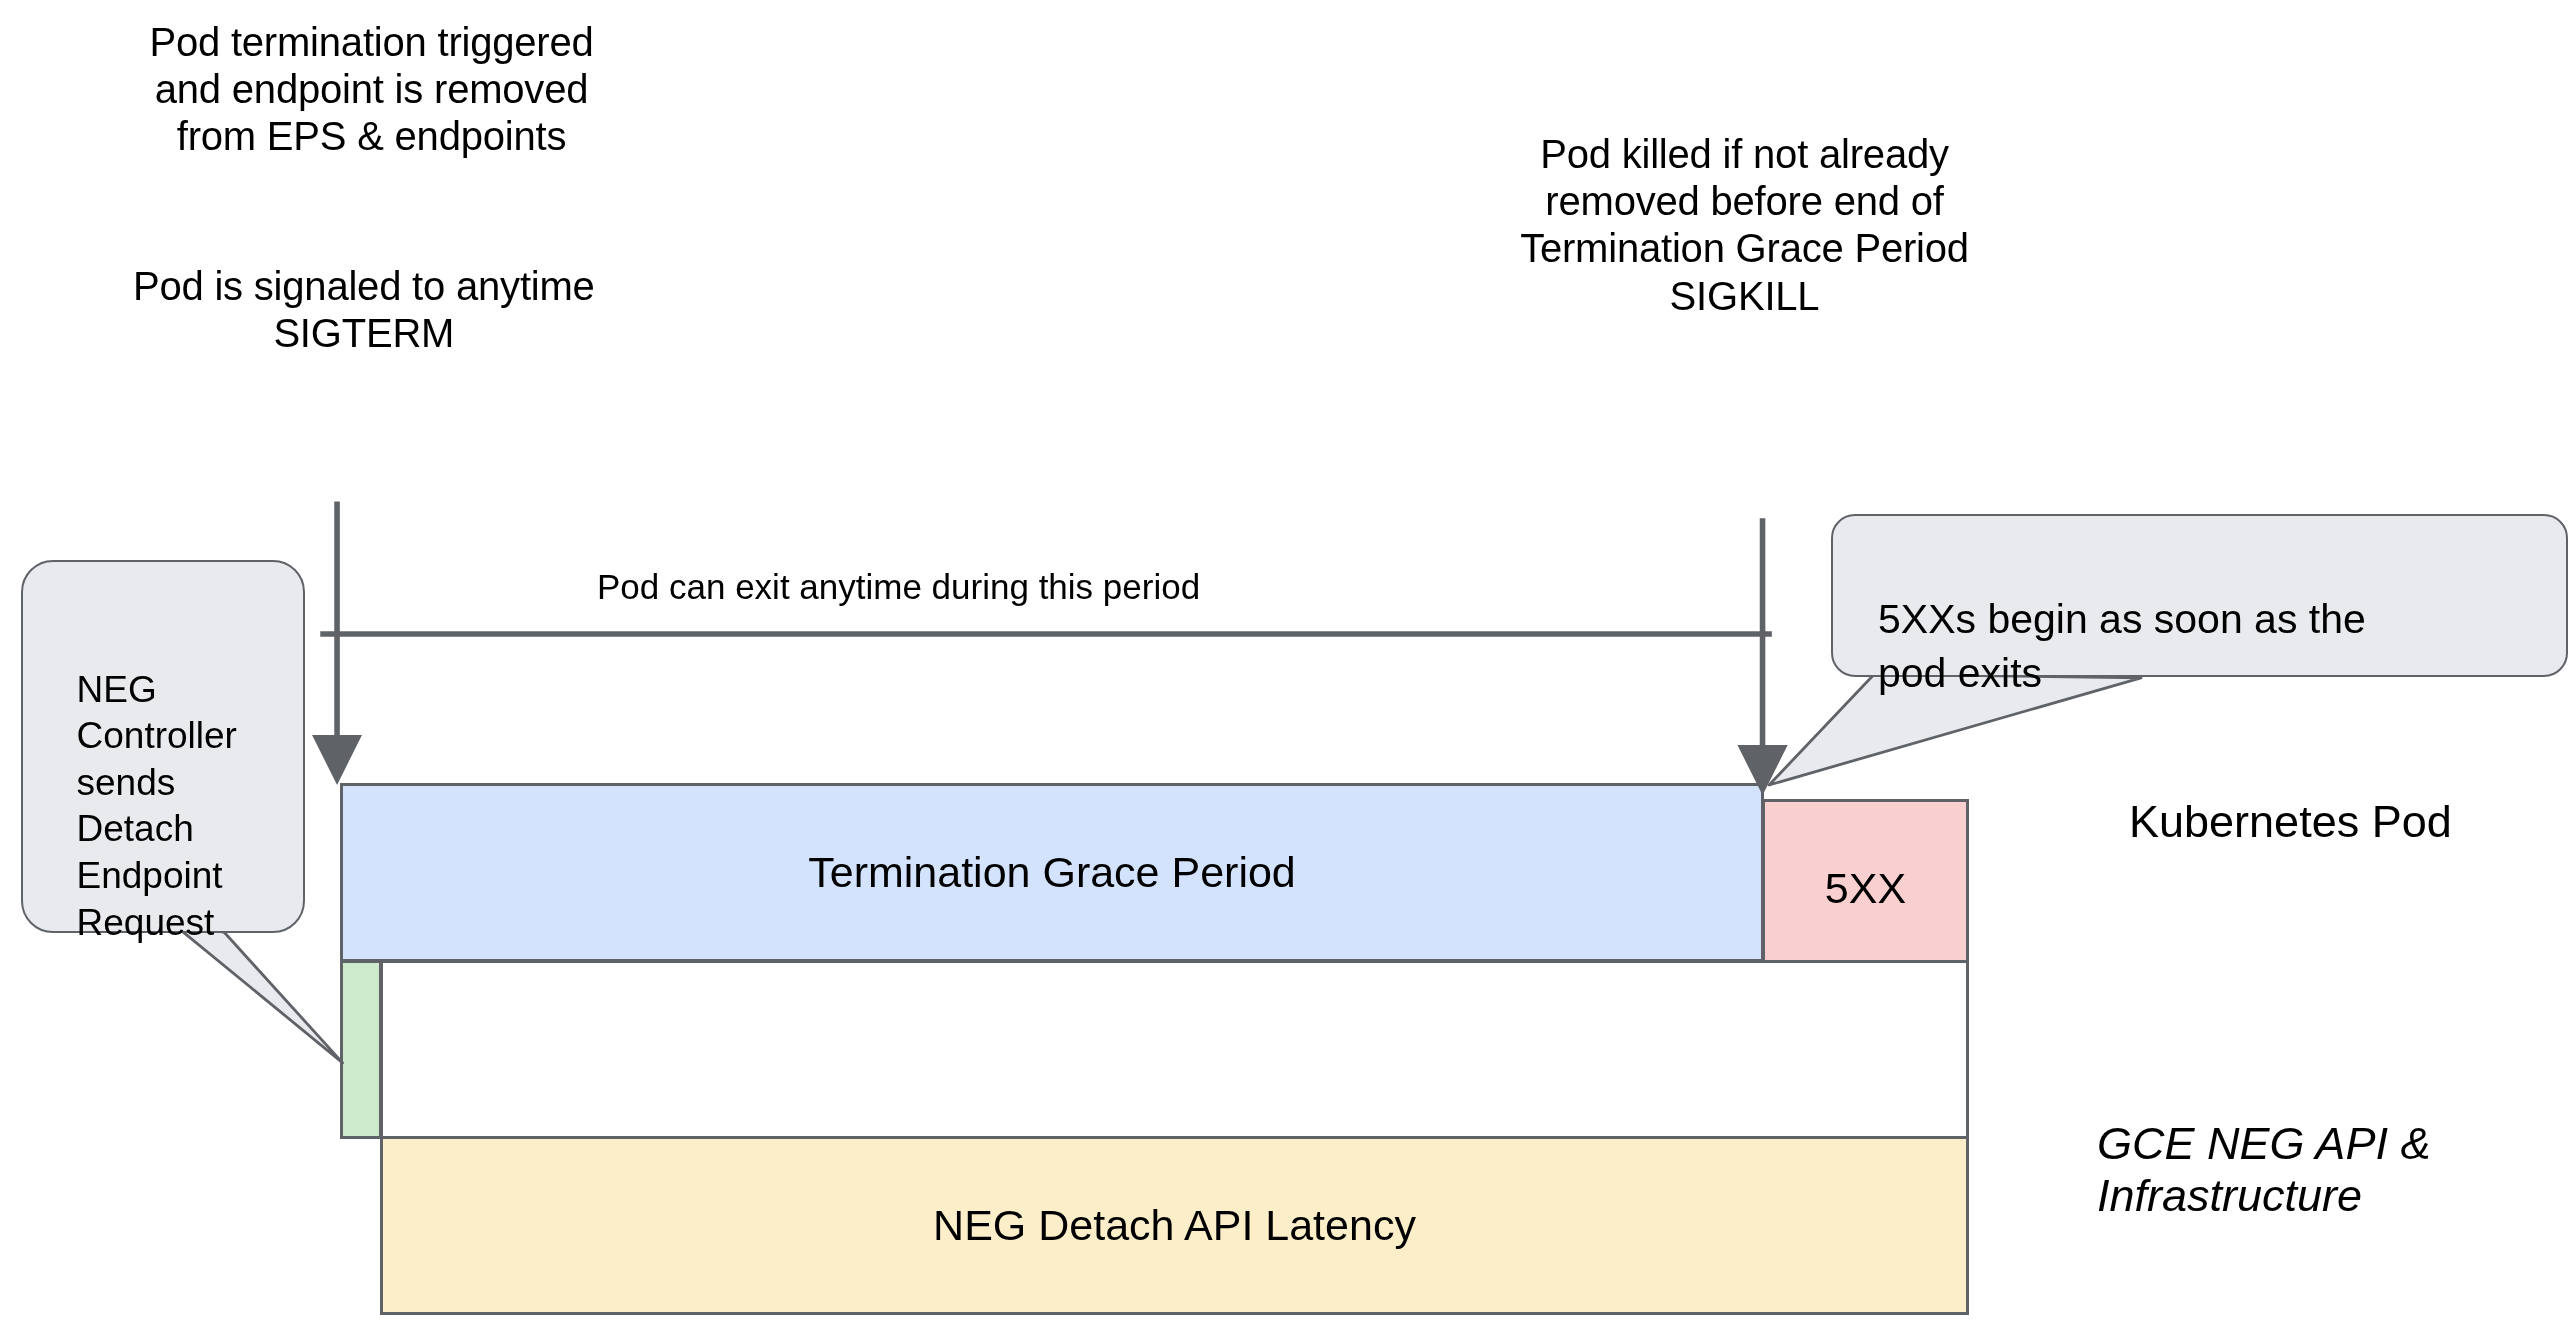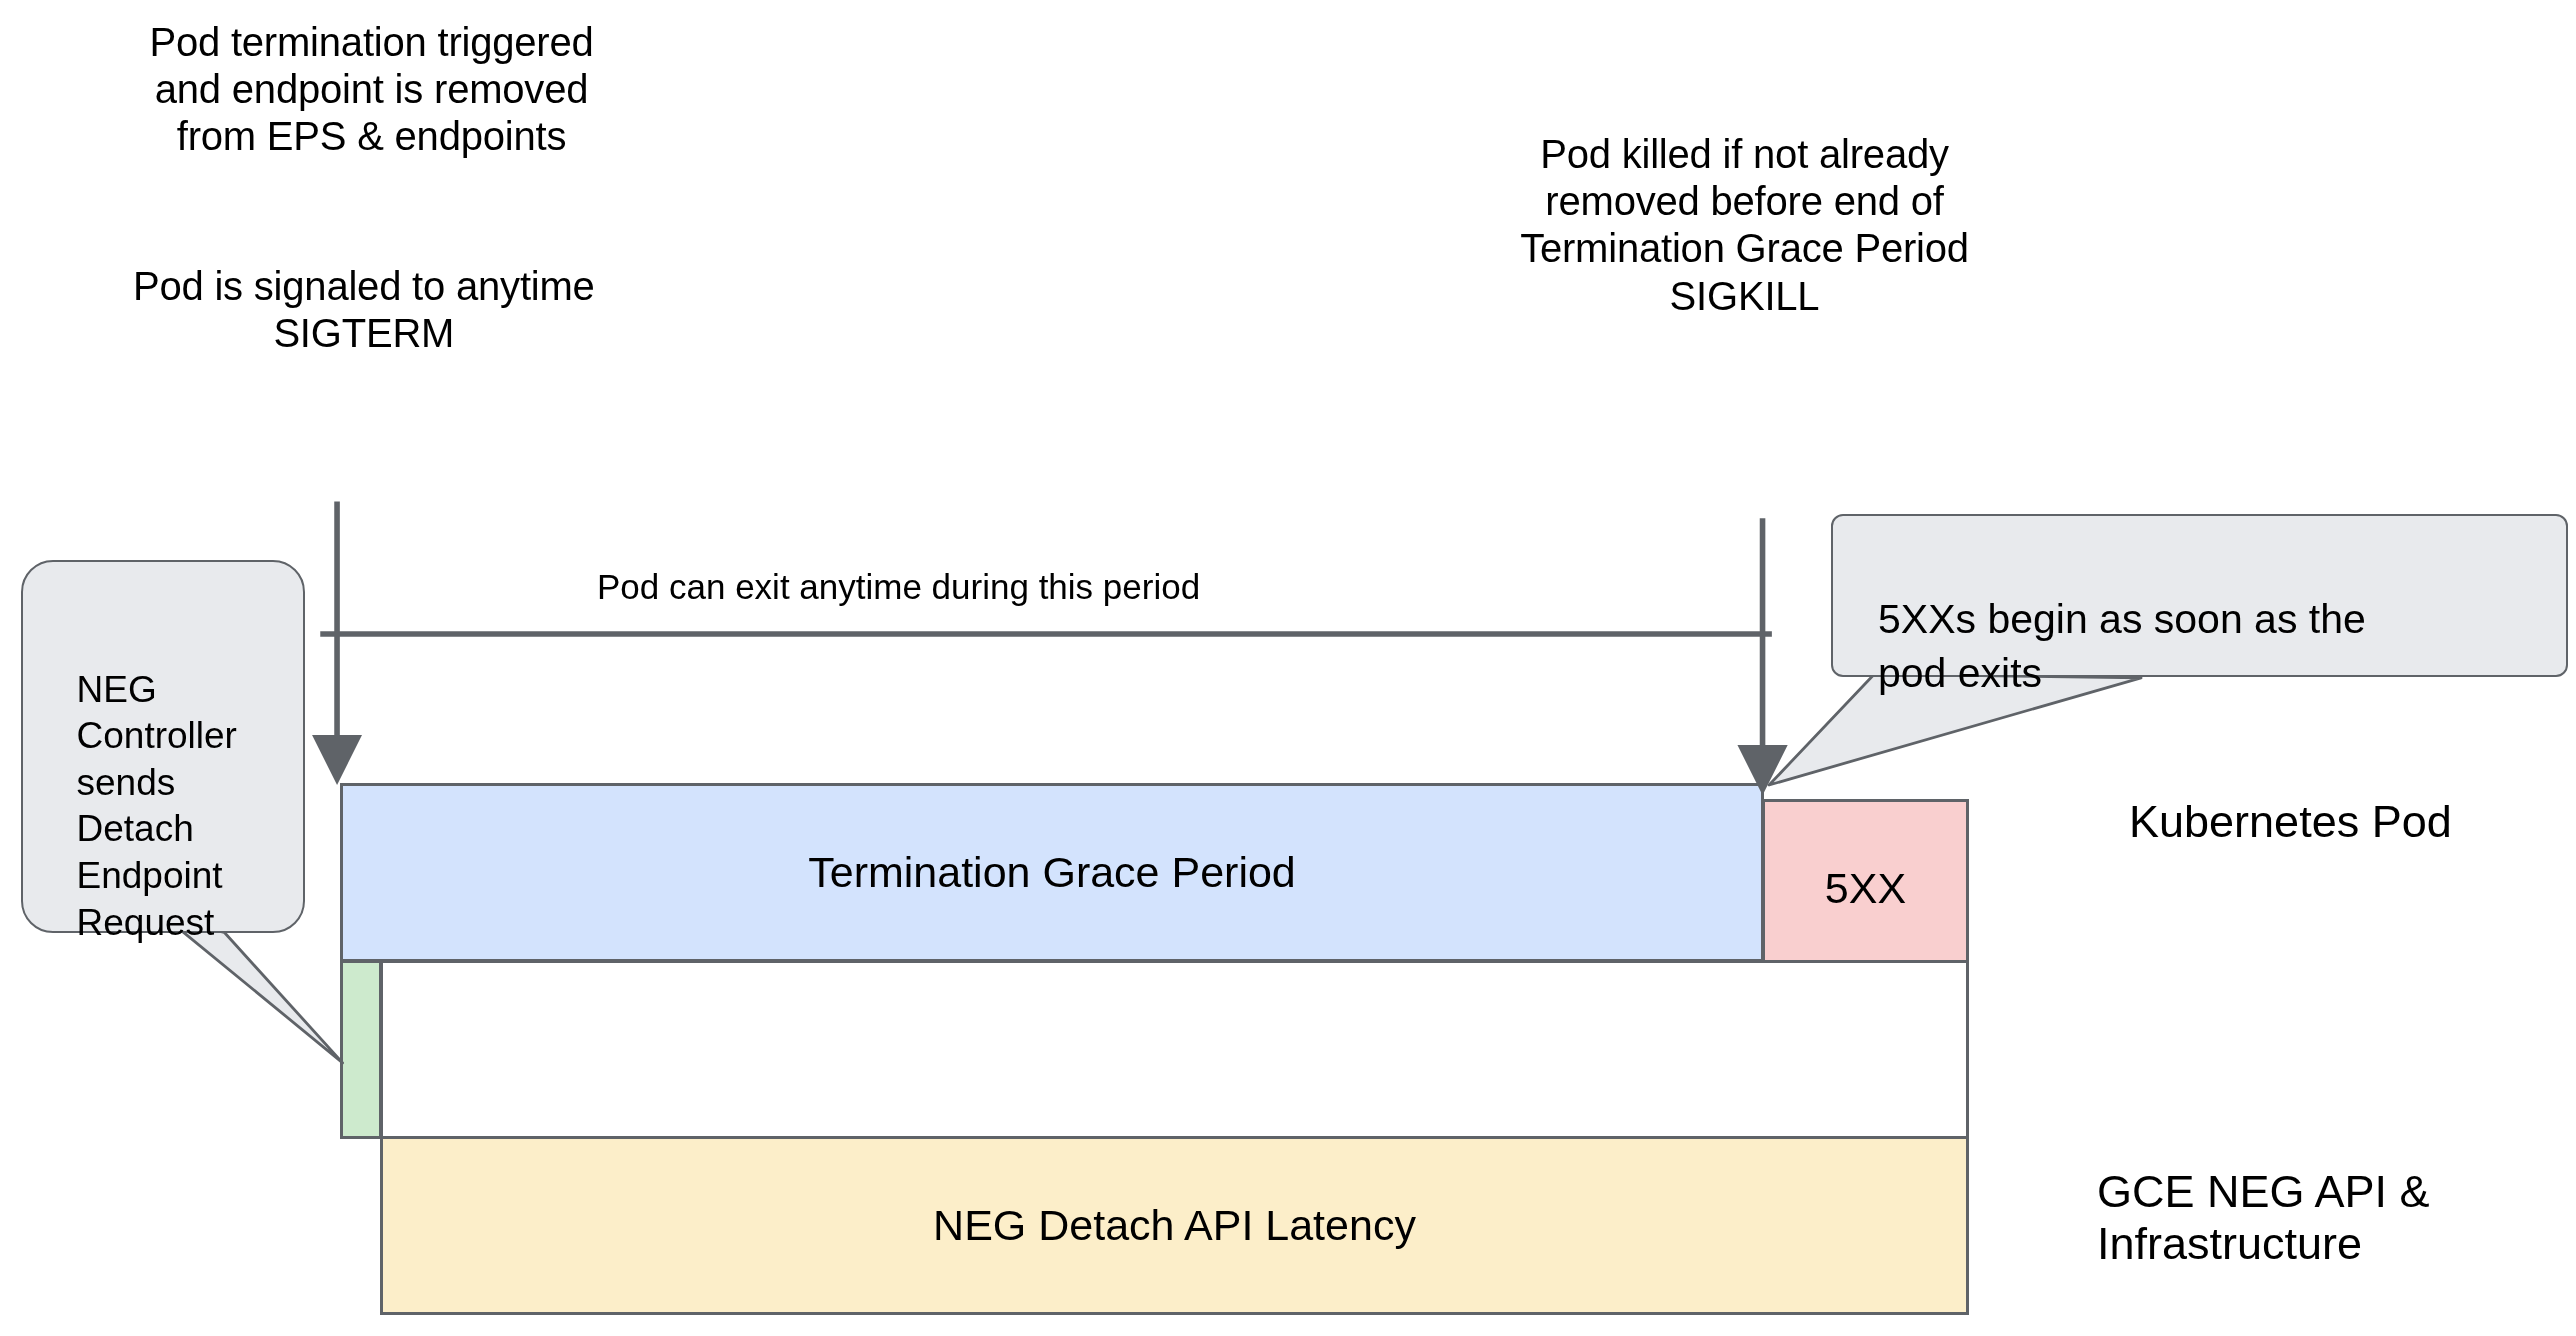--- a/index.html
+++ b/index.html
@@ -44,21 +44,21 @@
   
   .lane-label {
     position: absolute;
     font-size: 45px;
     line-height: 1.16;
     color: #000;
     white-space: pre-line;
   }
   #lane-pod  { left: 2097px; top: 796px; width: 476px; margin-left: 32px; }
   #lane-neg  { left: 2097px; top: 982px; width: 476px; }
-  #lane-gce  { left: 2097px; top: 1166px; width: 476px; }
+  #lane-gce  { left: 2097px; top: 1118px; width: 476px; font-style: italic; }
 
   
   #span-label {
     position: absolute;
     left: 597px; top: 567px; width: 839px;
     font-size: 35px; color: #000; text-align: left;
   }
 
   
   .bubble {
@@ -70,21 +70,21 @@
   }
   #bubble-left {
     left: 20.5px; top: 560px; width: 284px; height: 373px;
     border-radius: 32px;
     font-size: 37px; line-height: 1.26;
     padding: 58px 0 0 54px;
     white-space: pre-line;
   }
   #bubble-right {
     left: 1831px; top: 514px; width: 737px; height: 163px;
-    border-radius: 12px;
+    border-radius: 24px;
     font-size: 41px; line-height: 1.3;
     padding: 24px 0 0 45px;
     white-space: pre-line;
   }
 
   
   #overlay { position: absolute; left: 0; top: 0; width: 2576px; height: 1336px; pointer-events: none; }
 </style>
 </head>
 <body>

